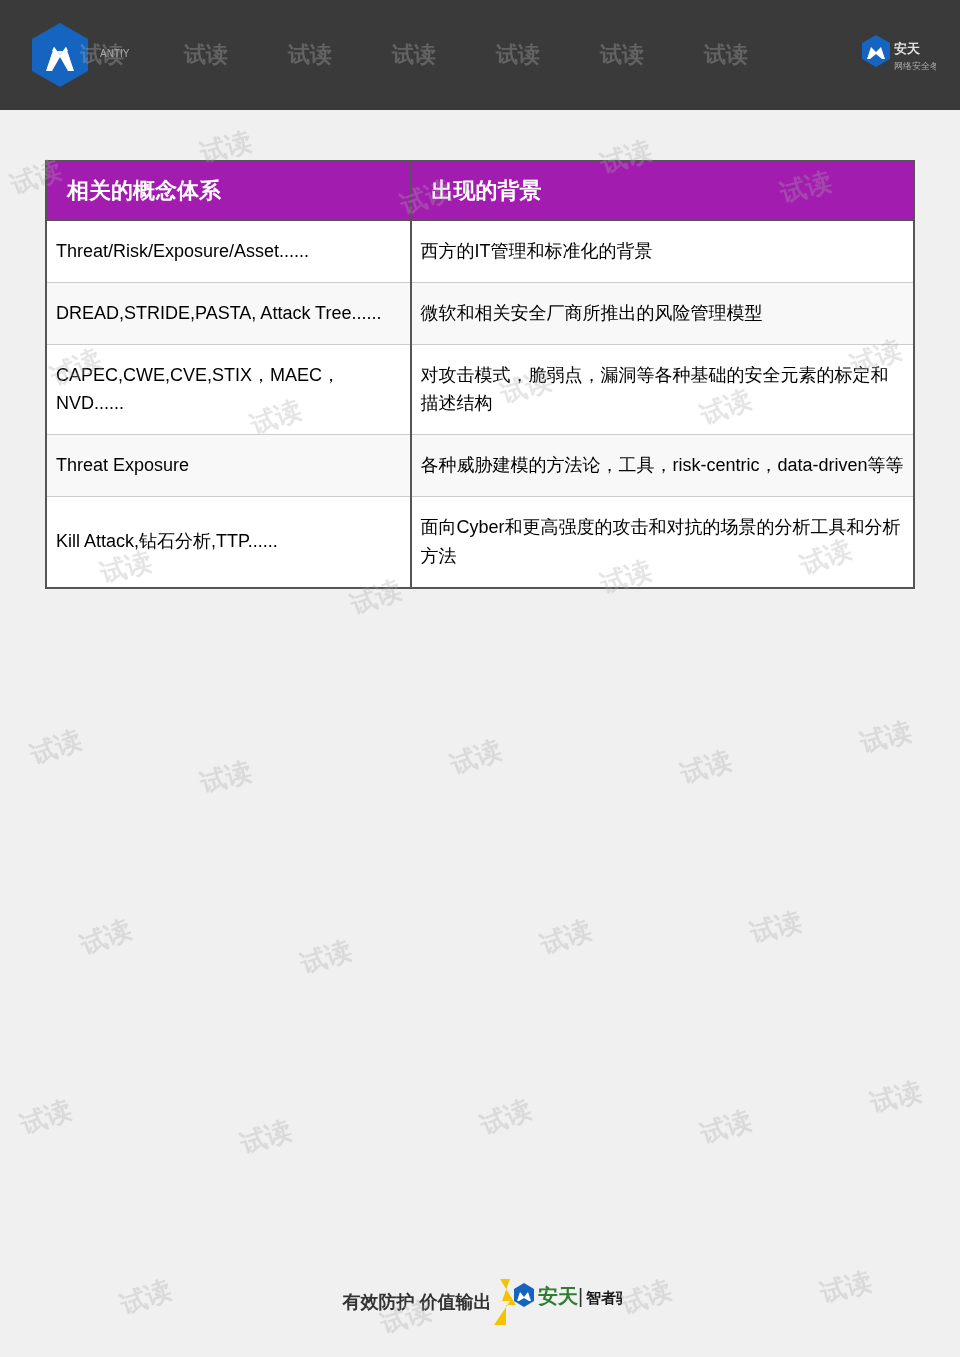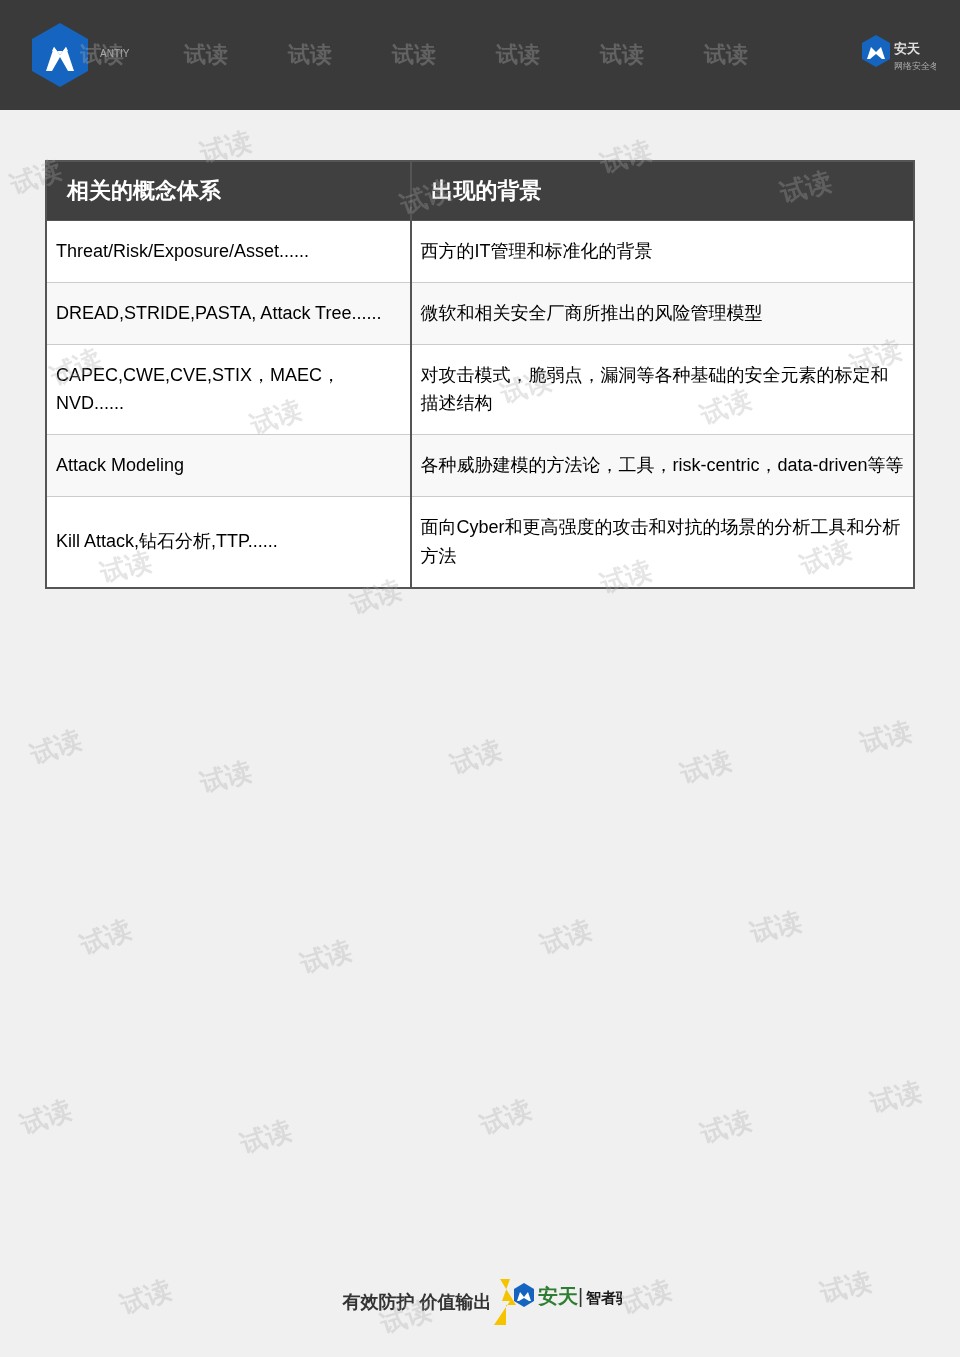--- a/index.html
+++ b/index.html
@@ -68,21 +68,21 @@
 
     
     .concept-table {
       width: 100%;
       border-collapse: collapse;
       background: white;
       border: 2px solid #555;
     }
 
     .concept-table th {
-      background: #404040;
+      background: #a21caf;
       color: white;
       font-size: 22px;
       font-weight: bold;
       padding: 14px 20px;
       text-align: left;
       border: 1px solid #555;
     }
 
     .concept-table td {
       padding: 16px 9px;
@@ -210,21 +210,21 @@
         </tr>
         <tr>
           <td class="col-left">DREAD,STRIDE,PASTA, Attack Tree......</td>
           <td class="col-right">微软和相关安全厂商所推出的风险管理模型</td>
         </tr>
         <tr>
           <td class="col-left">CAPEC,CWE,CVE,STIX，MAEC，NVD......</td>
           <td class="col-right">对攻击模式，脆弱点，漏洞等各种基础的安全元素的标定和描述结构</td>
         </tr>
         <tr>
-          <td class="col-left">Attack Modeling</td>
+          <td class="col-left">Threat Exposure</td>
           <td class="col-right">各种威胁建模的方法论，工具，risk-centric，data-driven等等</td>
         </tr>
         <tr>
           <td class="col-left">Kill Attack,钻石分析,TTP......</td>
           <td class="col-right">面向Cyber和更高强度的攻击和对抗的场景的分析工具和分析方法</td>
         </tr>
       </tbody>
   </table>
 
 </div>

